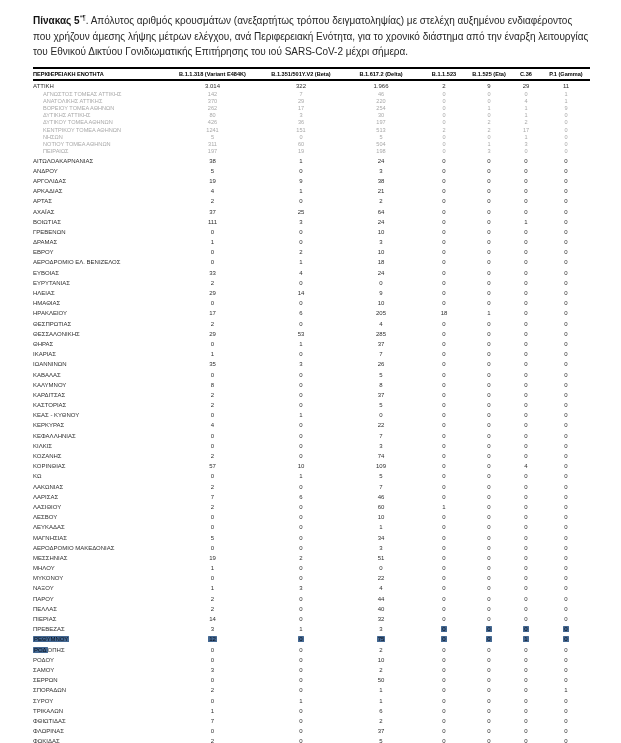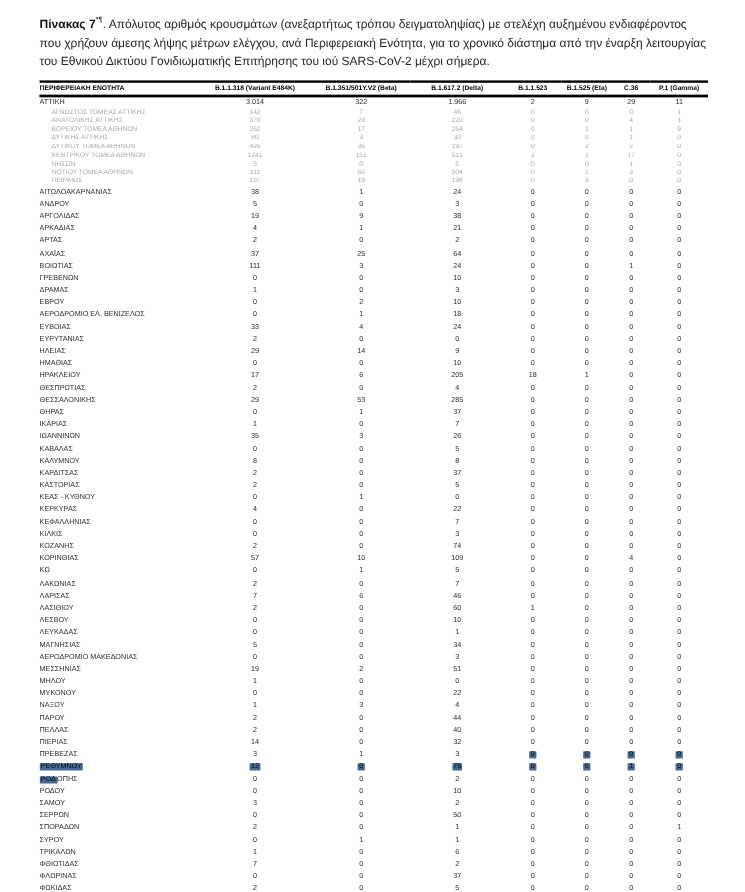--- a/index.html
+++ b/index.html
@@ -24,21 +24,21 @@
   tr.main td{height:10.2px;}
   tr.sub td{height:7.2px;color:#a9a9a9;font-size:5.6px;}
   tr.sub td.name{padding-left:10px;}
   .hl{background:#446892;color:#0a0f1a;padding:0 1px;border-radius:0.5px;}
 </style>
 </head>
 <body>
 
 <div class="page">
 
-  <p class="caption"><b>Πίνακας 7</b><sup>*¶</sup><span>. Απόλυτος αριθμός κρουσμάτων (ανεξαρτήτως τρόπου δειγματοληψίας) με στελέχη αυξημένου ενδιαφέροντος που χρήζουν άμεσης λήψης μέτρων ελέγχου, ανά Περιφερειακή Ενότητα, για το χρονικό διάστημα από την έναρξη λειτουργίας του Εθνικού Δικτύου Γονιδιωματικής Επιτήρησης του ιού SARS-CoV-2 μέχρι σήμερα.</span></p>
+  <p class="caption"><b>Πίνακας 5</b><sup>*¶</sup><span>. Απόλυτος αριθμός κρουσμάτων (ανεξαρτήτως τρόπου δειγματοληψίας) με στελέχη αυξημένου ενδιαφέροντος που χρήζουν άμεσης λήψης μέτρων ελέγχου, ανά Περιφερειακή Ενότητα, για το χρονικό διάστημα από την έναρξη λειτουργίας του Εθνικού Δικτύου Γονιδιωματικής Επιτήρησης του ιού SARS-CoV-2 μέχρι σήμερα.</span></p>
 
   <table>
     <colgroup>
       <col style="width:132px">
         <col style="width:95px">
         <col style="width:82px">
         <col style="width:78px">
       <col style="width:48px">
         <col style="width:42px">
         <col style="width:32px">

